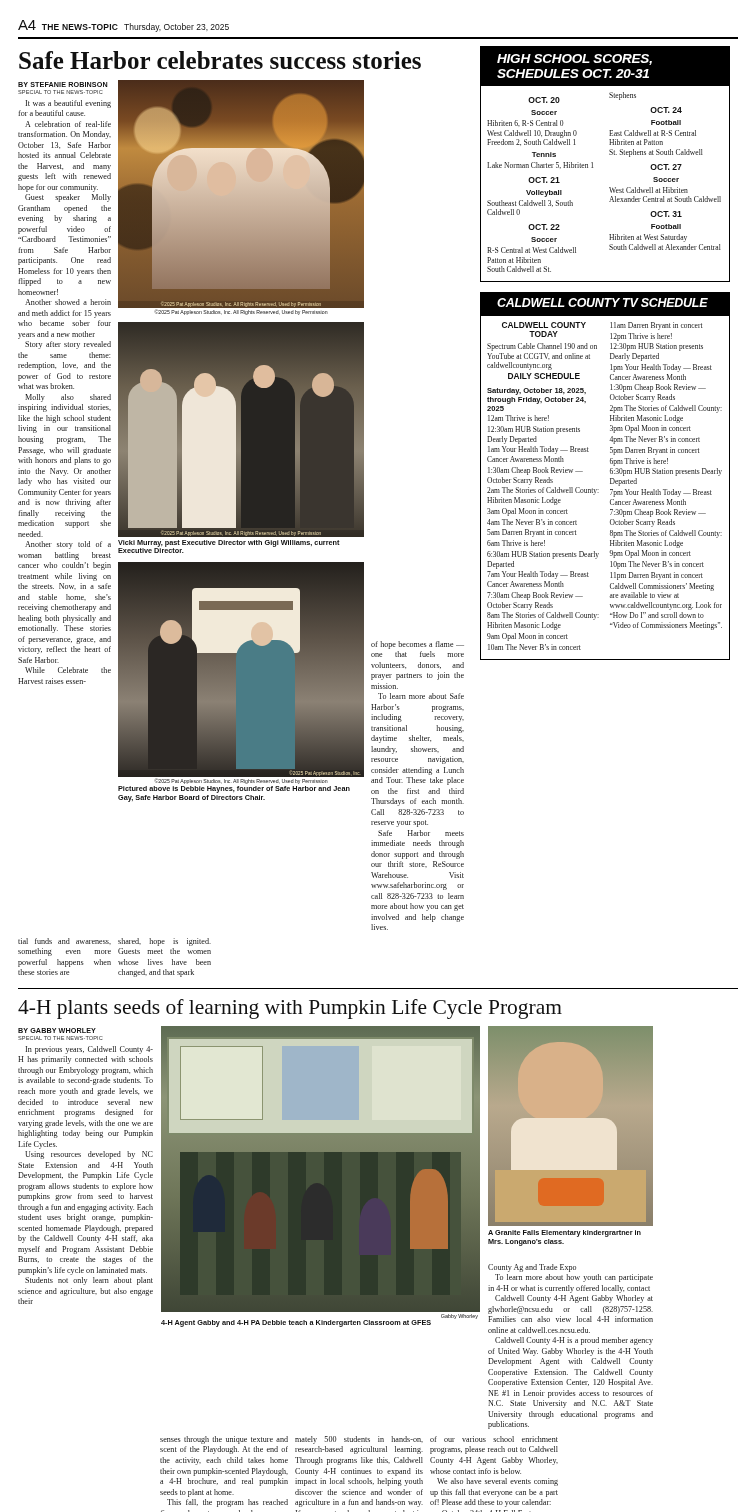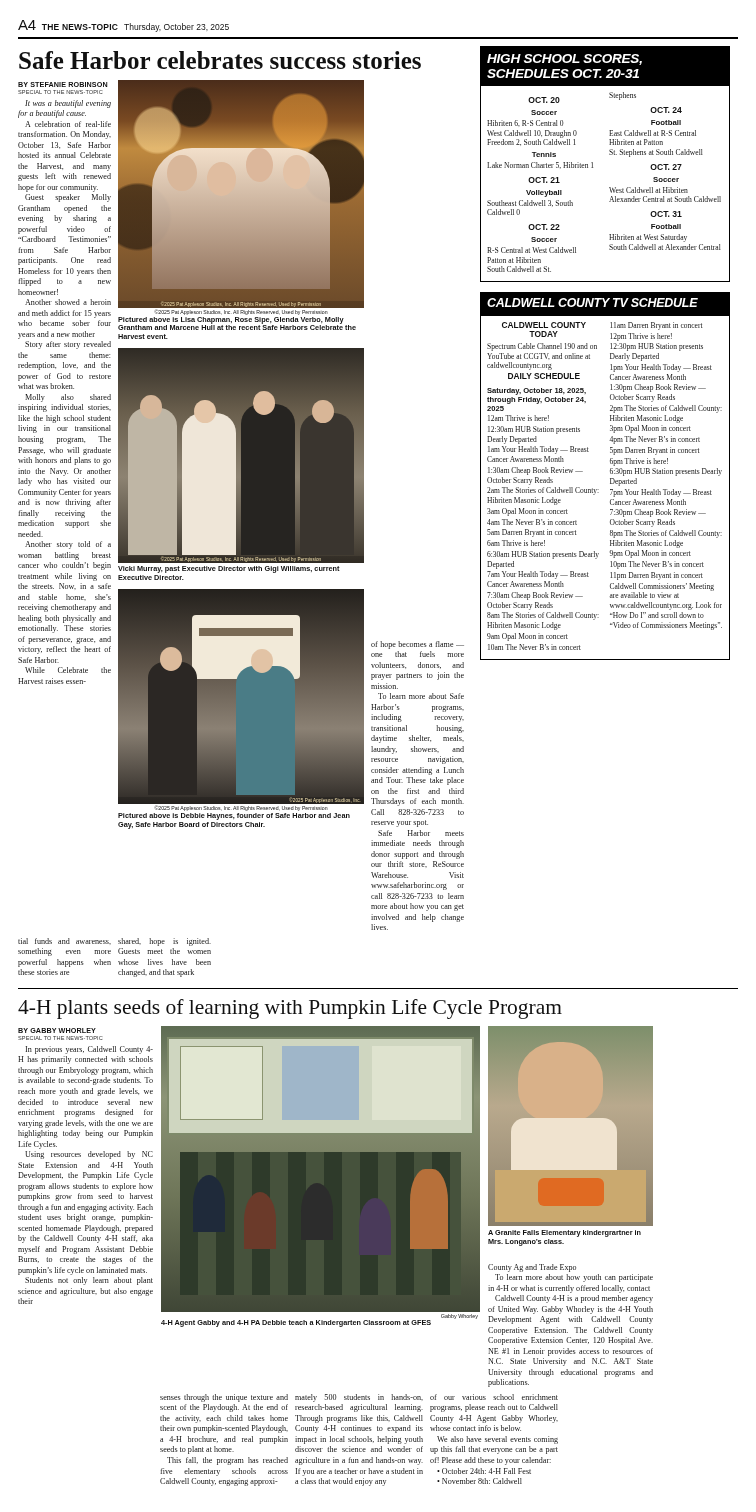--- a/index.html
+++ b/index.html
@@ -49,21 +49,21 @@
     margin-bottom:4px;
   }
   .body-col {
     font-size:8.1px;
     line-height:1.30;
     text-align:justify;
     hyphens:auto;
     -webkit-hyphens:auto;
   }
   .body-col p { margin:0; text-indent:7px; }
-  .body-col p.first { text-indent:7px;font-style:italic; }
+  .body-col p.first { text-indent:7px; }
   .caption {
     font-family:"Liberation Sans", sans-serif;
     font-weight:bold; font-size:7.3px; line-height:1.22;
   }
   .story1-head { font-size:25px; margin:2px 0 6px 0; }
   .story1-body { display:flex; gap:7px; }
   .col { }
   .col-narrow { width:93px; }
 
   .photo {
@@ -83,21 +83,21 @@
     font-size:5.2px; text-align:center; padding:1px 0 1px 0;
   }
 
   
   .panel { border:1px solid #000; }
   .panel-head {
     background:#000; color:#fff;
     font-family:"Liberation Sans", sans-serif;
     font-weight:bold; font-style:italic;
     font-size:13.5px; line-height:1.12;
-    padding:4px 6px 5px 6px;
+    padding:4px 6px 5px 16px;
     letter-spacing:-0.2px;
   }
   .panel-body { padding:5px 6px 6px 6px; }
   .scores-cols { display:flex; gap:8px; }
   .scores-col { flex:1; font-size:7.6px; line-height:1.28; }
   .date-hd {
     font-family:"Liberation Sans", sans-serif;
     font-weight:bold; font-size:8.6px; text-align:center;
     margin:4px 0 1px 0;
   }
@@ -186,21 +186,20 @@
             <div style="position:absolute; left:14%; top:30%; width:72%; height:62%;
                         background:linear-gradient(180deg, rgba(245,228,210,.95), rgba(150,120,100,.9));
                         border-radius:40px 40px 0 0;"></div>
             <div style="position:absolute; left:20%; top:33%; width:12%; height:16%; background:#d9b79a; border-radius:50%;"></div>
             <div style="position:absolute; left:36%; top:36%; width:12%; height:15%; background:#e0bda0; border-radius:50%;"></div>
             <div style="position:absolute; left:52%; top:30%; width:11%; height:15%; background:#dcb79b; border-radius:50%;"></div>
             <div style="position:absolute; left:67%; top:33%; width:11%; height:15%; background:#e3c2a6; border-radius:50%;"></div>
             <div class="watermark">©2025 Pat Appleson Studios, Inc. All Rights Reserved, Used by Permission</div>
           </div>
           <div class="photo-credit-line">©2025 Pat Appleson Studios, Inc. All Rights Reserved, Used by Permission</div>
-          <div class="caption">Pictured above is Lisa Chapman, Rose Sipe, Glenda Verbo, Molly Grantham and Marcene Hull at the recent Safe Harbors Celebrate the Harvest event.</div>
 
           <div class="photo" style="height:215px; margin-top:6px; background:
                 linear-gradient(180deg,#2e2a24 0%, #6a5f4d 30%, #8d8372 60%, #3b352c 100%);">
             <div style="position:absolute; left:4%; top:28%; width:20%; height:68%; background:#bfb6a5; border-radius:18px 18px 0 0;"></div>
             <div style="position:absolute; left:26%; top:30%; width:22%; height:66%; background:#efe6d8; border-radius:20px 20px 0 0;"></div>
             <div style="position:absolute; left:50%; top:26%; width:22%; height:70%; background:#262421; border-radius:20px 20px 0 0;"></div>
             <div style="position:absolute; left:74%; top:30%; width:22%; height:66%; background:#3a352f; border-radius:20px 20px 0 0;"></div>
             <div style="position:absolute; left:9%; top:22%; width:9%; height:11%; background:#d7b79a; border-radius:50%;"></div>
             <div style="position:absolute; left:31%; top:24%; width:9%; height:11%; background:#e5c6a8; border-radius:50%;"></div>
             <div style="position:absolute; left:55%; top:20%; width:9%; height:11%; background:#e0bd9e; border-radius:50%;"></div>
@@ -378,20 +377,21 @@
              background:linear-gradient(180deg,#7d8f6b 0%, #b9a98d 40%, #8a7f6a 100%);">
           <div style="position:absolute; left:18%; top:8%; width:52%; height:40%; background:#d9b189; border-radius:46% 46% 40% 40%;"></div>
           <div style="position:absolute; left:14%; top:46%; width:64%; height:50%; background:#f0e3cf; border-radius:14px 14px 0 0;"></div>
           <div style="position:absolute; left:4%; top:72%; width:92%; height:26%; background:#caa96f;"></div>
           <div style="position:absolute; left:30%; top:76%; width:40%; height:14%; background:#e06a22; border-radius:6px;"></div>
         </div>
         <div class="caption" style="margin-top:3px;">A Granite Falls Elementary kindergrartner in Mrs. Longano’s class.</div>
         <div class="body-col" style="margin-top:16px;">
           <p style="text-indent:0;">County Ag and Trade Expo</p>
           <p>To learn more about how youth can participate in 4-H or what is currently offered locally, contact</p>
+          <p>Caldwell County 4-H Agent Gabby Whorley at glwhorle@ncsu.edu or call (828)757-1258. Families can also view local 4-H information online at caldwell.ces.ncsu.edu.</p>
           <p>Caldwell County 4-H is a proud member agency of United Way. Gabby Whorley is the 4-H Youth Development Agent with Caldwell County Cooperative Extension. The Caldwell County Cooperative Extension Center, 120 Hospital Ave. NE #1 in Lenoir provides access to resources of N.C. State University and N.C. A&amp;T State University through educational programs and publications.</p>
         </div>
       </div>
     </div>
 
     <div class="smallcols" style="margin-top:4px;">
       <div style="width:135px;"></div>
       <div class="body-col" style="width:128px;">
         <p style="text-indent:0;">senses through the unique texture and scent of the Playdough. At the end of the activity, each child takes home their own pumpkin-scented Playdough, a 4-H brochure, and real pumpkin seeds to plant at home.</p>
         <p>This fall, the program has reached five elementary schools across Caldwell County, engaging approxi-</p>

